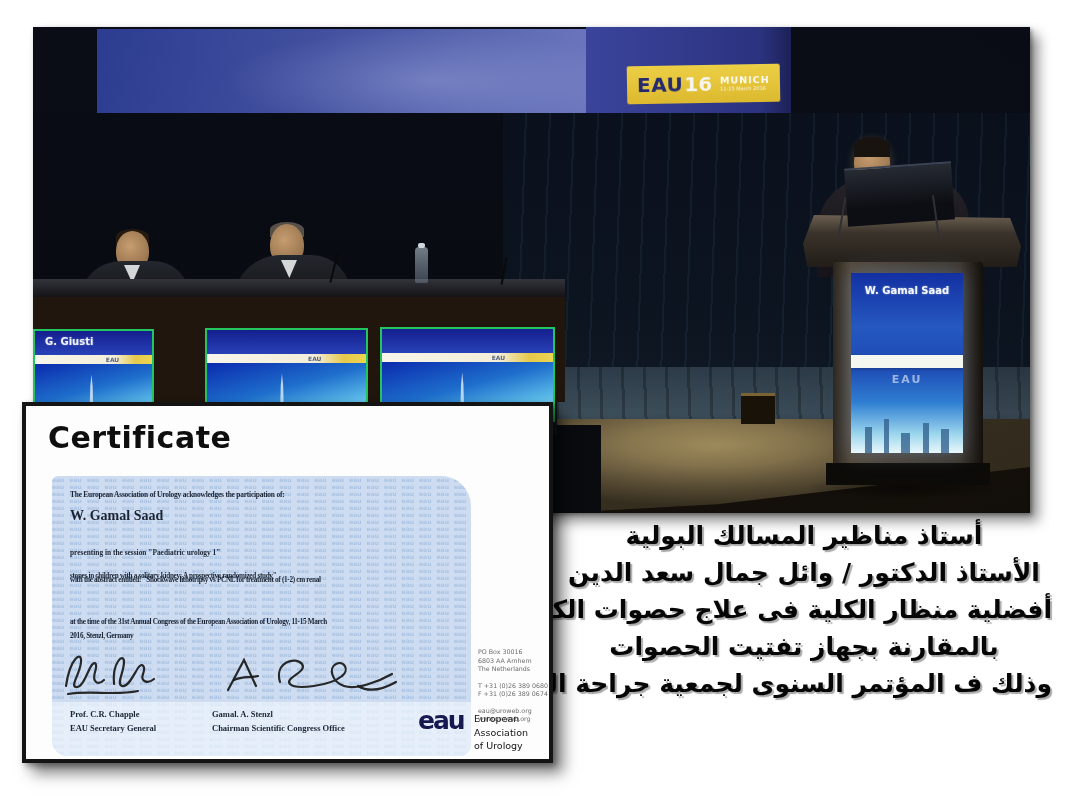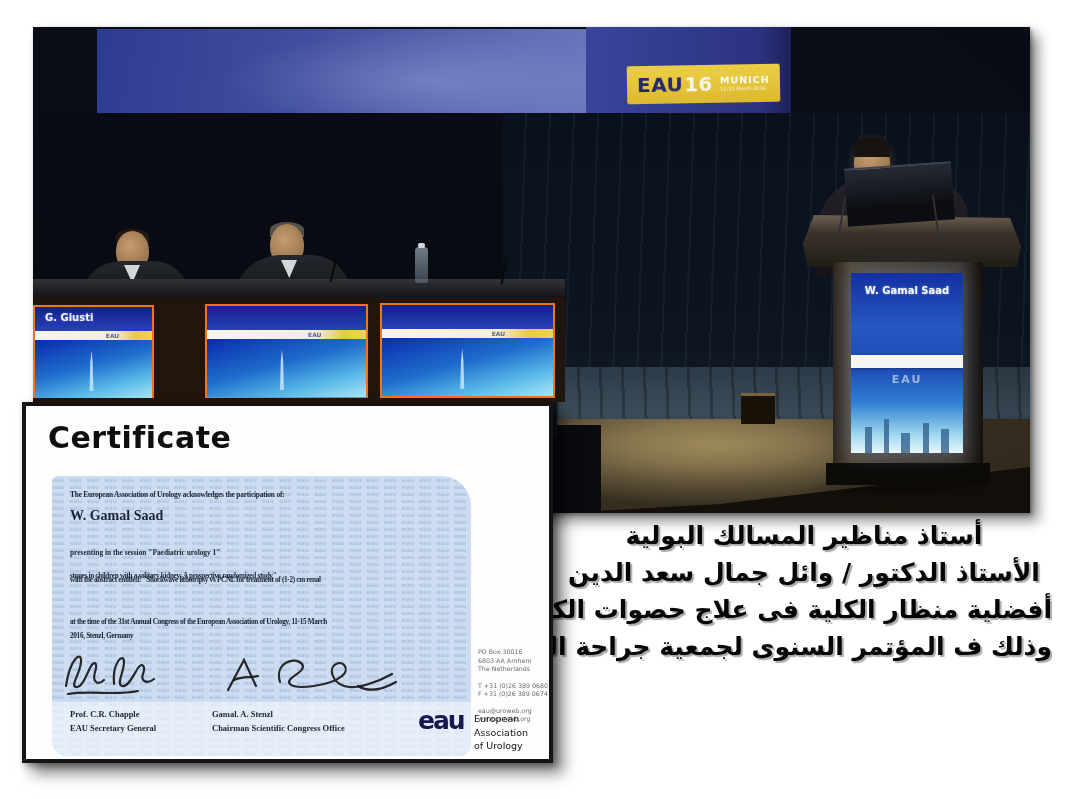--- a/index.html
+++ b/index.html
@@ -46,21 +46,21 @@
 
   
   .desk-lip{left:0;top:252px;width:532px;height:26px;z-index:3;
      background:linear-gradient(180deg,#33333b,#101014 75%);}
   .desk-front{left:0;top:270px;width:532px;height:105px;z-index:3;background:#20160d;}
   .bottle{left:382px;top:220px;width:13px;height:36px;z-index:4;border-radius:4px 4px 2px 2px;
      background:linear-gradient(180deg,rgba(200,218,230,0.55),rgba(145,165,185,0.35));}
   .bottle::before{content:"";position:absolute;left:3px;top:-4px;width:7px;height:5px;background:#cfd8de;border-radius:2px;}
   .mic{width:2px;background:#0a0a0c;z-index:4;}
 
-  .monitor{z-index:4;border:2px solid #f97316;box-sizing:border-box;background:#ec4899;}
+  .monitor{z-index:4;border:2px solid #22c55e;box-sizing:border-box;background:#ec4899;margin-top:24px;}
   .mon-top{height:24px;background:linear-gradient(180deg,#141f8e,#2841b8);position:relative;}
   .mon-name{position:absolute;left:10px;top:5px;font-size:10px;font-weight:bold;color:#eef2fa;
      text-shadow:0 0 2px rgba(255,255,255,0.4);}
   .mon-strip{height:9px;position:relative;
      background:linear-gradient(90deg,#f8f6ea 0%,#f3eed9 68%,#e6c94c 86%,#eed450 100%);}
   .mon-strip .strip-eau{position:absolute;right:28%;top:0.5px;font-size:6px;font-weight:bold;color:#32406e;opacity:0.8;}
   .mon-body{position:relative;height:58px;overflow:hidden;
      background:linear-gradient(165deg,#0b2bae 0%,#1e6ecc 45%,#59b9e8 75%,#a9e6f6 100%);}
   .spire{position:absolute;left:44%;top:18%;width:10px;height:70%;opacity:0.75;
      background:linear-gradient(180deg,#ffffff,#cfeaf8);
@@ -289,14 +289,15 @@
     <div>European</div>
     <div>Association</div>
     <div>of Urology</div>
   </div>
 </div>
 
 <div class="abs caption">
   <div class="cline">أستاذ مناظير المسالك البولية</div>
   <div class="cline">الأستاذ الدكتور / وائل جمال سعد الدين</div>
   <div class="cline">أفضلية منظار الكلية فى علاج حصوات الكلية</div>
+  <div class="cline">بالمقارنة بجهاز تفتيت الحصوات</div>
   <div class="cline">وذلك ف المؤتمر السنوى لجمعية جراحة المسالك البولية</div>
 </div>
 
 </body></html>

